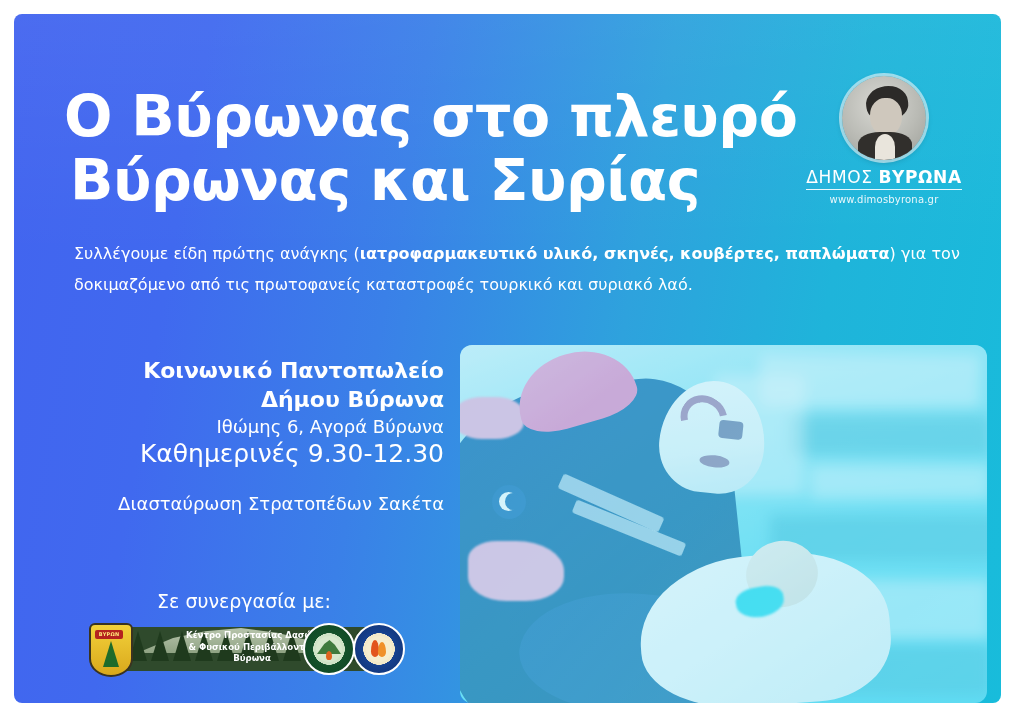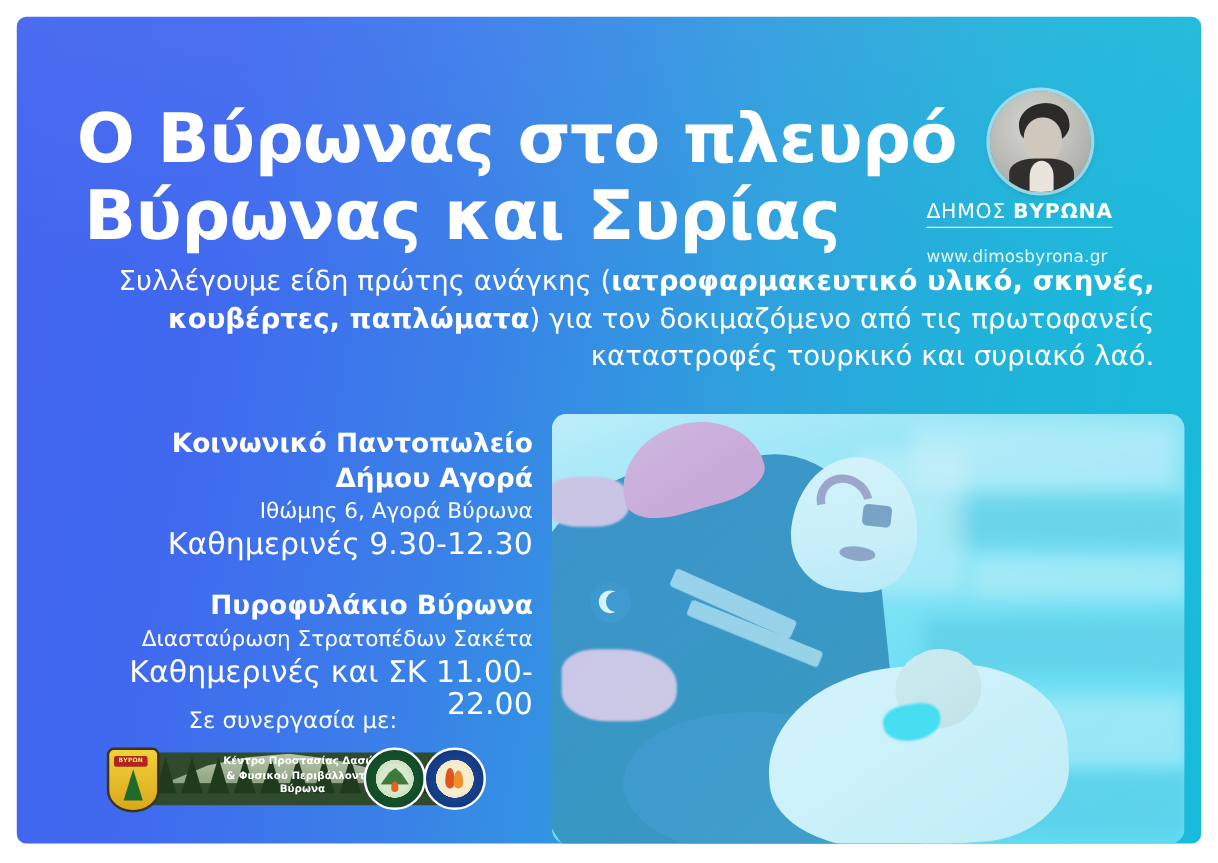--- a/index.html
+++ b/index.html
@@ -57,23 +57,24 @@
     line-height: 64px;
     letter-spacing: -0.5px;
     white-space: nowrap;
   }
   .title-line.l1 { padding-left: 14px; }
   .title-line.l2 { padding-left: 20px; }
 
   
   #muni-logo {
     position: absolute;
-    right: 39px;
+    right: 22px;
     top: 62px;
     width: 190px;
+    text-align: center;
     z-index: 6;
   }
   #muni-portrait {
     width: 84px;
     height: 84px;
     border-radius: 50%;
     margin: 0 auto;
     position: relative;
     overflow: hidden;
     background: radial-gradient(circle at 45% 35%, #d9d9d4 0%, #b9bab4 55%, #9a9c96 100%);
@@ -113,35 +114,35 @@
     margin-top: 7px;
     color: #ffffff;
     font-size: 17px;
     letter-spacing: 0.6px;
     border-bottom: 1.5px solid rgba(255,255,255,0.9);
     padding-bottom: 2px;
     display: inline-block;
   }
   #muni-name .b { font-weight: 700; }
   #muni-url {
-    margin-top: 16px;
+    margin-top: 4px;
     color: #eaf7fb;
-    font-size: 14px;
+    font-size: 10px;
     letter-spacing: 0.2px;
   }
 
   
   #subtitle {
     position: absolute;
     left: 60px;
-    top: 206px;
+    top: 224px;
     width: 888px;
-    text-align: right;
+    text-align: left;
     color: #ffffff;
-    font-size: 23px;
+    font-size: 16px;
     line-height: 31px;
     z-index: 5;
   }
   #subtitle .b { font-weight: 700; }
 
   
   #info-col {
     position: absolute;
     left: 30px;
     top: 342px;
@@ -482,29 +483,27 @@
     <div id="muni-name"><span>ΔΗΜΟΣ </span><span class="b">ΒΥΡΩΝΑ</span></div>
     <div id="muni-url">www.dimosbyrona.gr</div>
   </div>
 
   <div id="subtitle"><span>Συλλέγουμε είδη πρώτης ανάγκης (</span><span class="b">ιατροφαρμακευτικό υλικό, σκηνές, κουβέρτες, παπλώματα</span><span>) για τον δοκιμαζόμενο από τις πρωτοφανείς καταστροφές τουρκικό και συριακό λαό.</span></div>
 
   <div id="info-col">
 
     <div class="venue">
       <div class="venue-name">Κοινωνικό Παντοπωλείο</div>
-      <div class="venue-name">Δήμου Αγορά</div>
+      <div class="venue-name">Δήμου Βύρωνα</div>
       <div class="venue-addr">Ιθώμης 6, Αγορά Βύρωνα</div>
       <div class="venue-hours">Καθημερινές 9.30-12.30</div>
     </div>
 
     <div class="venue">
-      <div class="venue-name">Πυροφυλάκιο Βύρωνα</div>
       <div class="venue-addr">Διασταύρωση Στρατοπέδων Σακέτα</div>
-      <div class="venue-hours">Καθημερινές και ΣΚ 11.00-22.00</div>
     </div>
 
   </div>
 
   <div id="partners-label">Σε συνεργασία με:</div>
 
   <div id="partners-band">
     <div id="band-bg">
       <div id="band-mountain"></div>
       <div class="band-tree" style="left:22px;"></div>

